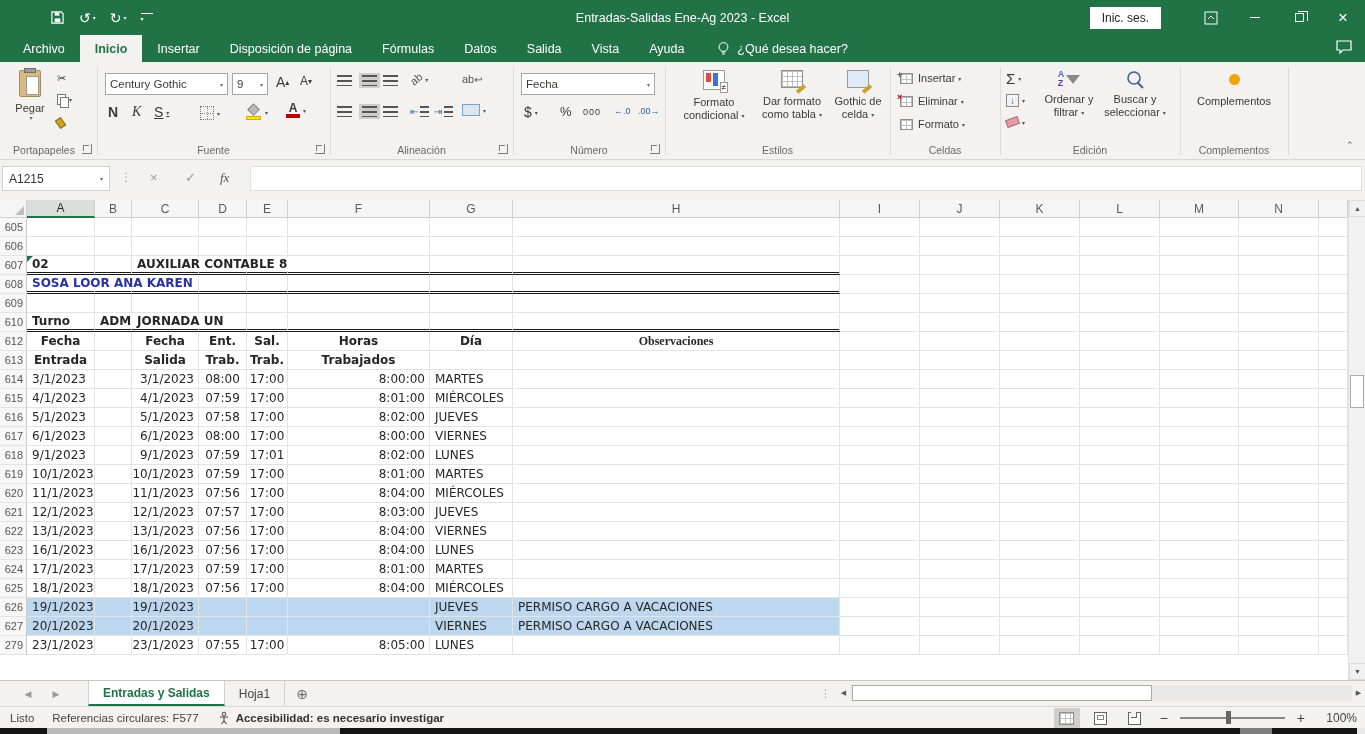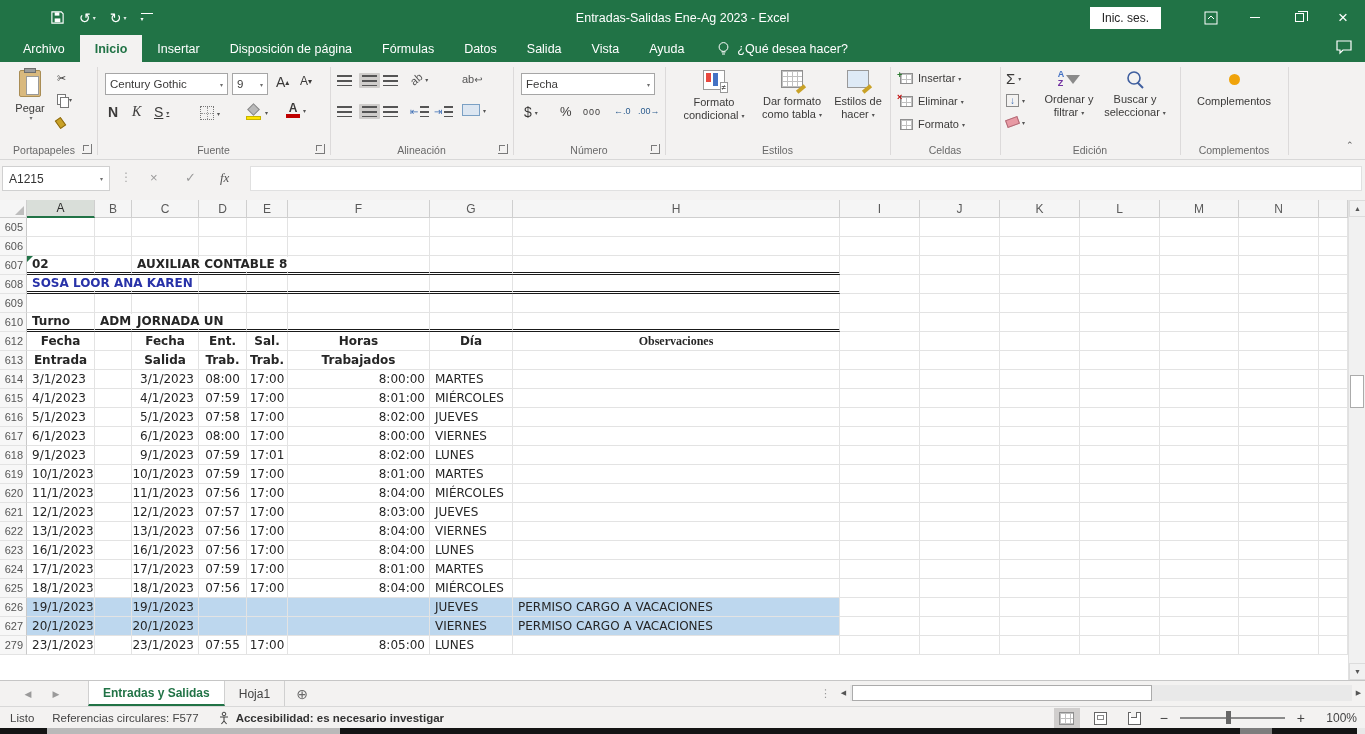--- a/index.html
+++ b/index.html
@@ -290,21 +290,21 @@
   <div class="rbtn" style="left:756px; top:8px; width:72px; flex-direction:column;">
     <span class="gridicon" style="width:22px; height:18px; position:relative;">
         <span style="position:absolute; right:-4px; bottom:-4px; width:10px; height:4px; background:#c9a227; transform:rotate(-40deg);"></span>
       </span>
     <span class="two-line dd" style="margin-top:7px;"><span>Dar formato como tabla</span></span>
   </div>
   <div class="rbtn" style="left:830px; top:8px; width:56px; flex-direction:column;">
     <span style="width:22px; height:18px; background:#DEEAF6; border:1px solid #999; position:relative;">
         <span style="position:absolute; right:-4px; bottom:-4px; width:10px; height:4px; background:#c9a227; transform:rotate(-40deg);"></span>
       </span>
-    <span class="two-line dd" style="margin-top:7px;"><span>Estilos de hacer</span></span>
+    <span class="two-line dd" style="margin-top:7px;"><span>Gothic de celda</span></span>
   </div>
   <div class="group-label" style="left:665px; width:225px;">Estilos</div>
   <div class="gdiv" style="left:890px;"></div>
 
   <span class="rbtn dd" style="left:900px; top:10px;">
       <span class="gridicon" style="width:13px; height:11px; margin-right:5px; position:relative;">
         <span style="position:absolute; left:-4px; top:-4px; color:#2e7d32; font-size:9px; font-weight:bold;">+</span>
       </span>
       <span>Insertar</span>
     </span>

